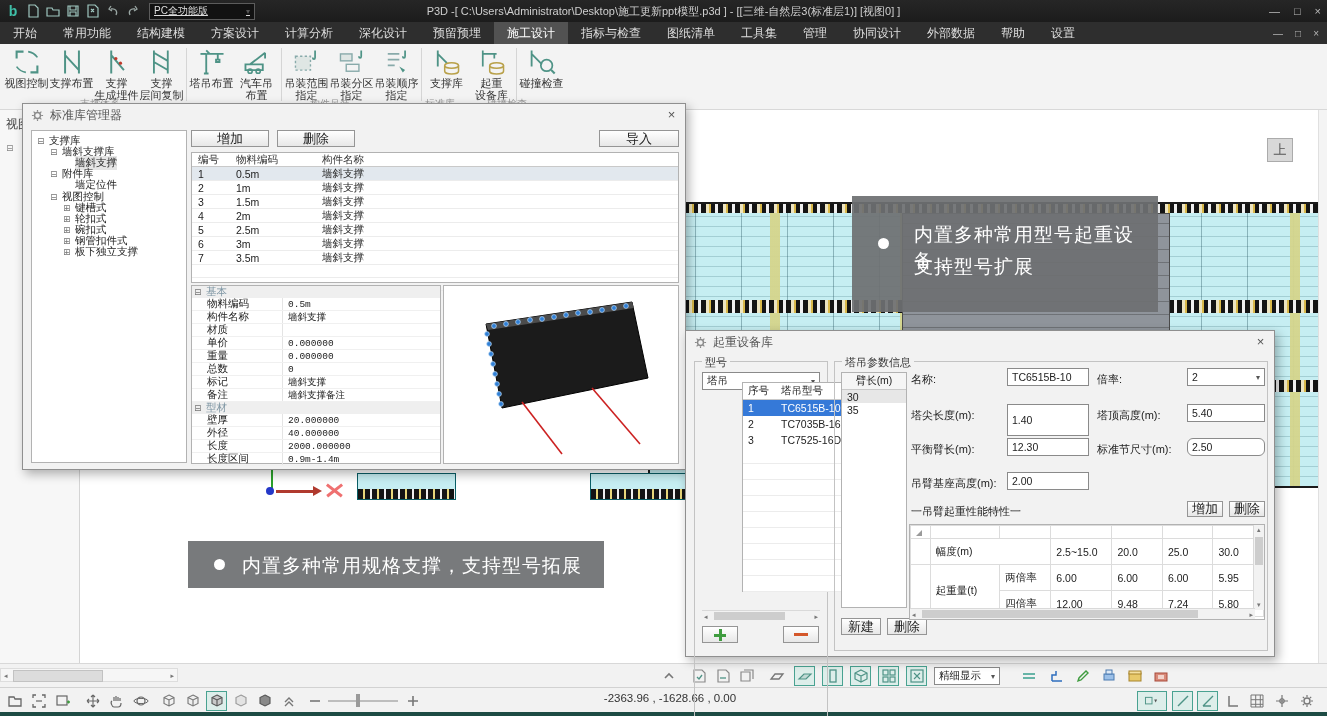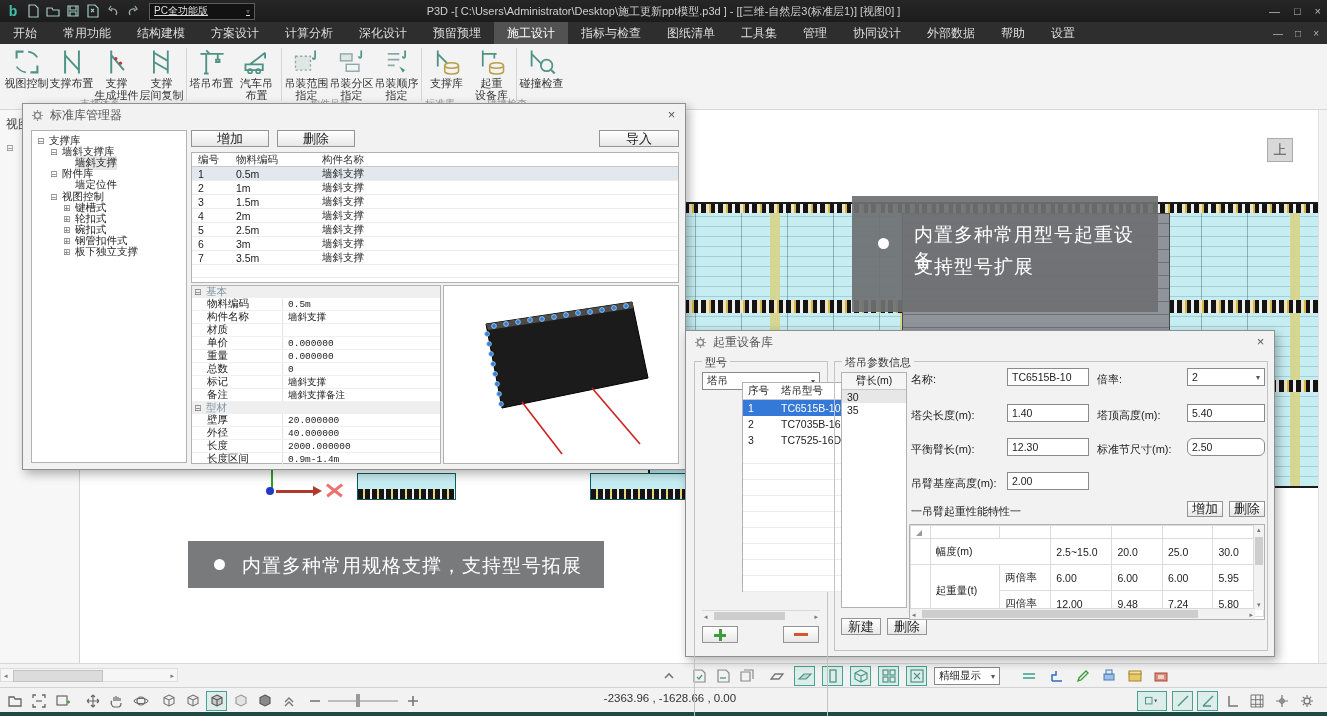--- a/index.html
+++ b/index.html
@@ -630,21 +630,21 @@
       <div class="fld" style="left:172px;top:6px;width:82px;height:18px;">
           <span>TC6515B-10</span>
         </div>
       <span class="flbl" style="left:262px;top:10px;">倍率:</span>
       <div class="fld" style="left:352px;top:6px;width:78px;height:18px;">
           <span>2</span>
           <span class="caret">▾</span>
         </div>
 
       <span class="flbl" style="left:76px;top:46px;">塔尖长度(m):</span>
-      <div class="fld" style="left:172px;top:42px;width:82px;height:18px;text-align:center;">
+      <div class="fld" style="left:172px;top:42px;width:82px;height:32px;text-align:center;">
           <span>1.40</span>
         </div>
       <span class="flbl" style="left:262px;top:46px;">塔顶高度(m):</span>
       <div class="fld" style="left:352px;top:42px;width:78px;height:18px;">
           <span>5.40</span>
         </div>
 
       <span class="flbl" style="left:76px;top:80px;">平衡臂长(m):</span>
       <div class="fld" style="left:172px;top:76px;width:82px;height:18px;">
           <span>12.30</span>

